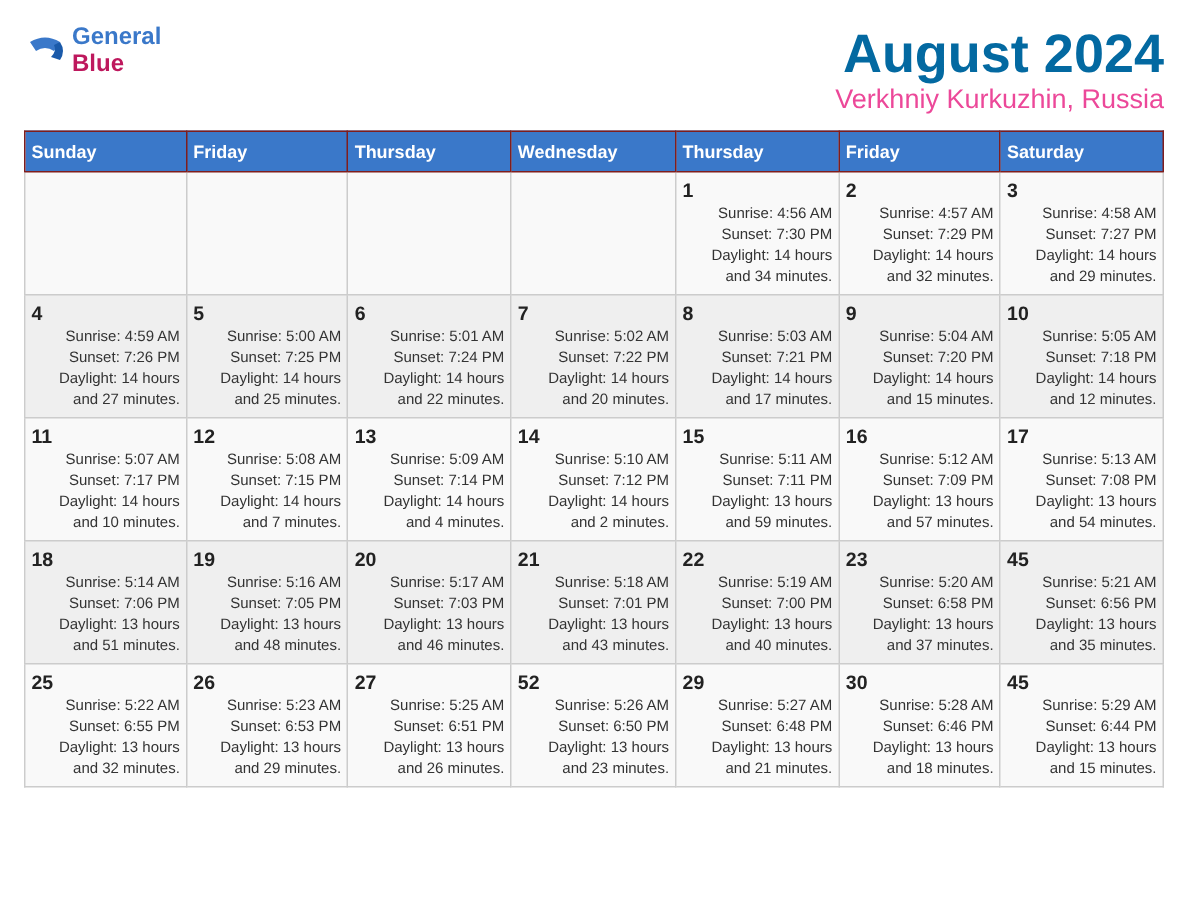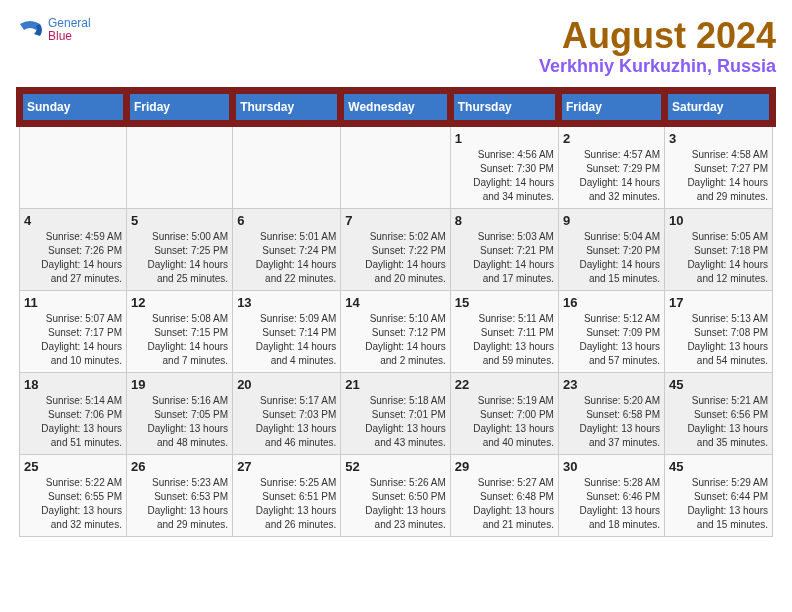--- a/index.html
+++ b/index.html
@@ -15,59 +15,59 @@
       justify-content: space-between;
       align-items: flex-start;
       margin-bottom: 10px;
     }
     .logo {
       display: flex;
       align-items: center;
       gap: 4px;
     }
     .logo-text {
-      font-size: 12px;
-      font-weight: normal;
+      font-size: 16px;
+      font-weight: bold;
       color: #333;
       line-height: 1.1;
     }
     .logo-text span {
       color: #3a78c9;
     }
     .logo-icon {
       width: 28px;
       height: 28px;
     }
     .title-area {
       text-align: right;
     }
     .title-area h1 {
       font-size: 36px;
       font-weight: bold;
-      color: #a16207;
+      color: #0369a1;
       line-height: 1.1;
     }
     .title-area h2 {
       font-size: 18px;
-      color: #8b5cf6;
-      font-weight: bold;
+      color: #ec4899;
+      font-weight: normal;
     }
     table {
       width: 100%;
       border-collapse: collapse;
       font-size: 11px;
     }
     thead tr th {
       background-color: #3a78c9;
       color: #fff;
       padding: 6px 4px;
       text-align: left;
       font-size: 12px;
       font-weight: bold;
-      border: 7px solid #7f1d1d;
+      border: 1px solid #7f1d1d;
     }
     tbody tr td {
       border: 1px solid #ccc;
       padding: 4px;
       vertical-align: top;
       width: 113px;
       min-height: 80px;
     }
     tbody tr:nth-child(odd) td {
       background-color: #f9f9f9;

